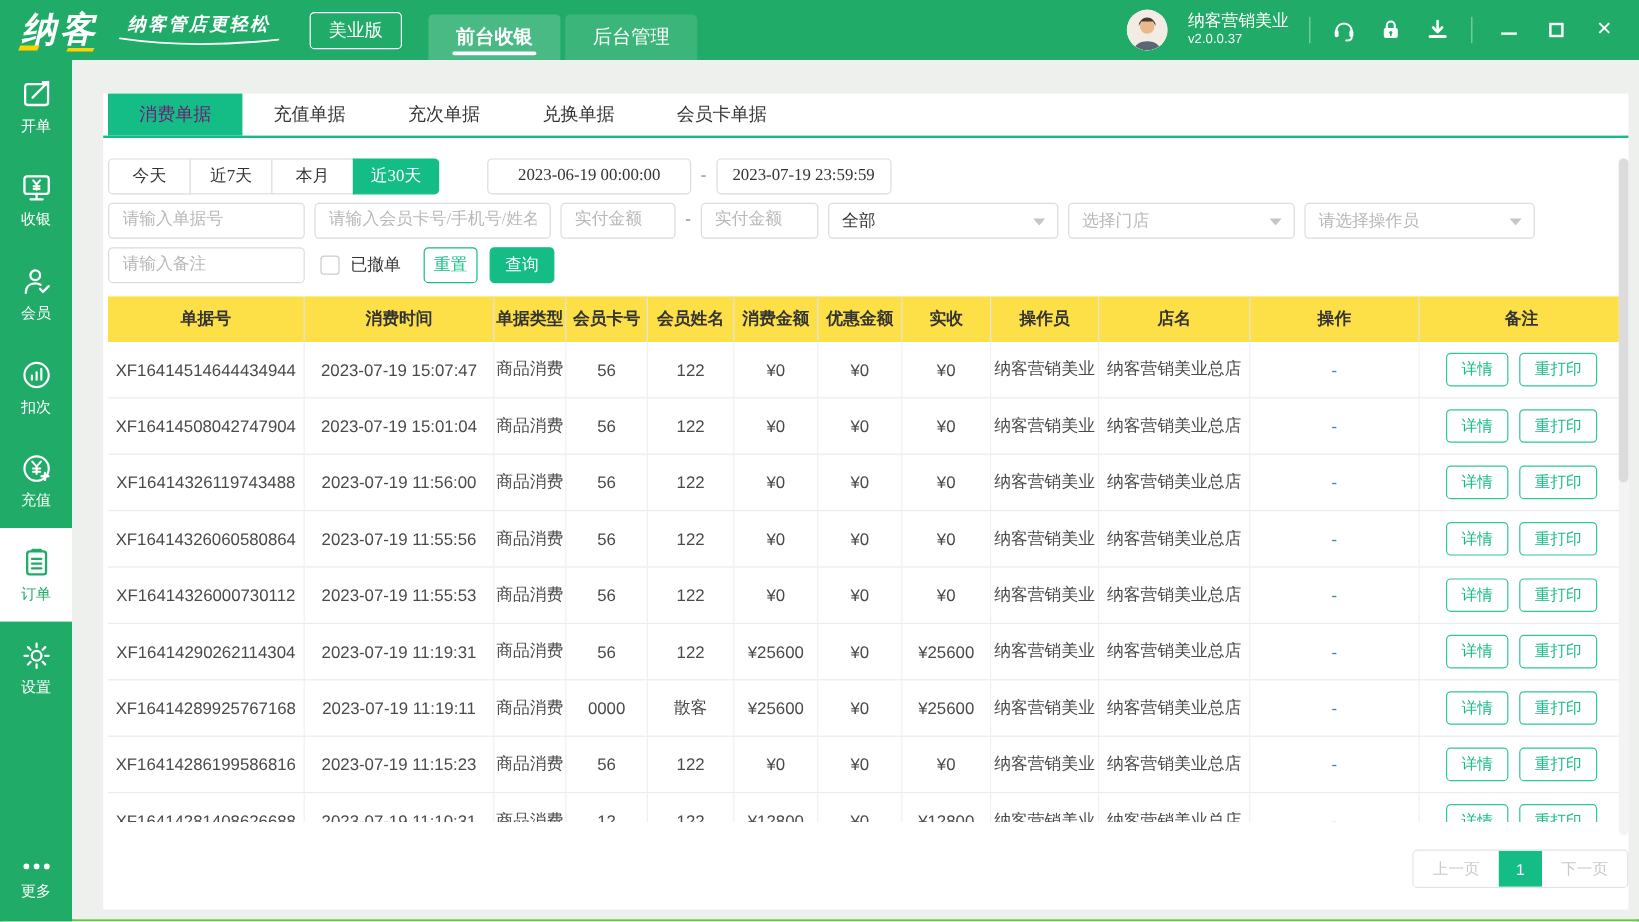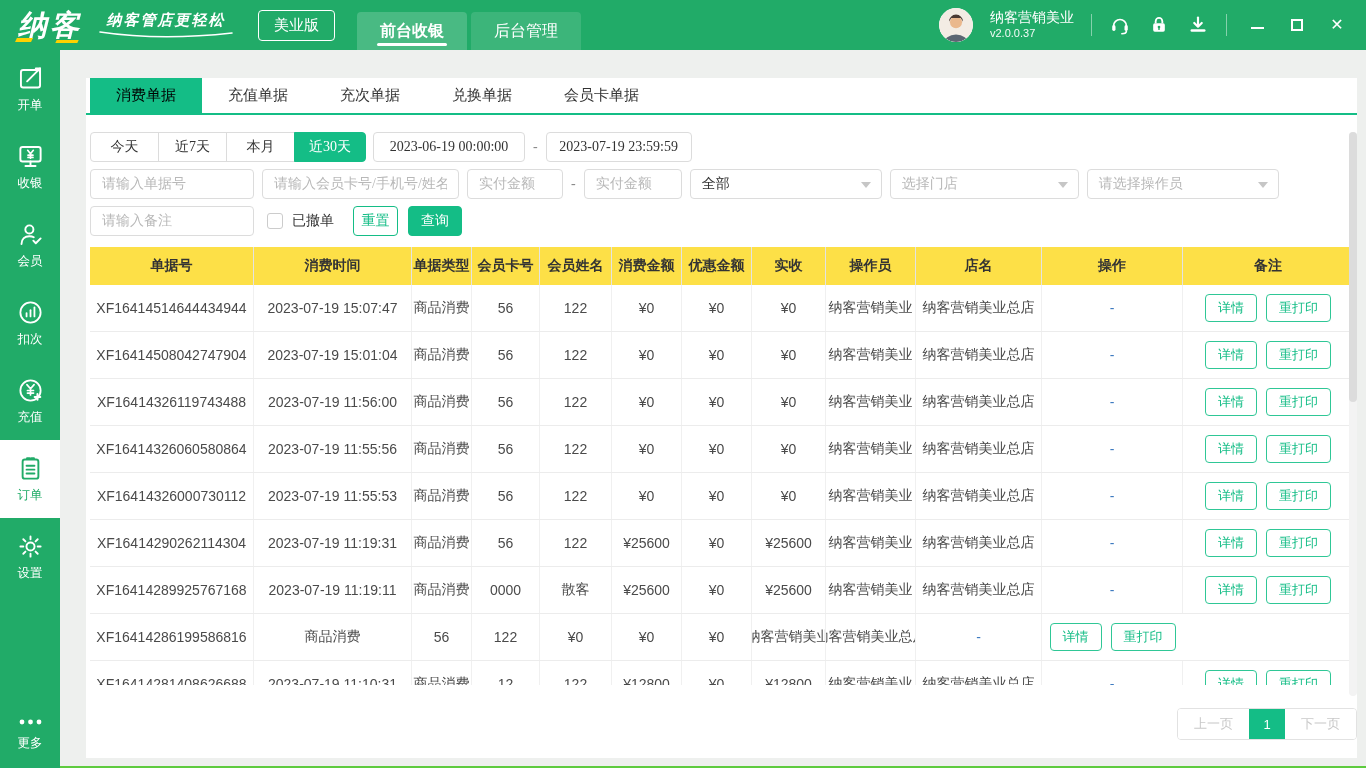--- a/index.html
+++ b/index.html
@@ -41,33 +41,33 @@
   .s-spacer { flex:1; }
   .s-more { height:70px; }
 
   
   .main { position:absolute; left:60px; top:50px; width:1304px; height:716px; background:#eef0ee; padding:28px 9px 8px 24px; }
   .card { position:relative; width:100%; height:100%; background:#fff; }
 
   
   .tabs { display:flex; border-bottom:2px solid #14bd86; padding-left:4px; }
   .tab { height:35px; display:flex; align-items:center; padding:0 26px; font-size:15px; color:#333; cursor:pointer; }
-  .tab.active { background:#14bd86; color:#000000; }
+  .tab.active { background:#14bd86; color:#701a75; }
 
   
   .filters { padding:17px 4px 0 4px; }
   .frow { display:flex; align-items:center; margin-bottom:7px;font-family:Liberation Serif, serif; }
   .seg { display:flex; }
   .seg-btn { min-width:69px; height:30px; padding:0 14px; background:#fff; border:1px solid #dcdcdc; margin-left:-1px; font-size:14px; color:#333; display:flex; align-items:center; justify-content:center; cursor:pointer; }
   .seg-btn:first-child { border-radius:4px 0 0 4px; margin-left:0; }
   .seg-btn:last-child { border-radius:0 4px 4px 0; }
   .seg-btn.active { background:#14bd86; border-color:#14bd86; color:#fff; }
   .inp { height:30px; border:1px solid #dcdcdc; border-radius:4px; font-size:14px; color:#333; padding:0 11px; outline:none; font-family:inherit; background:#fff; }
   .inp::placeholder { color:#b8b8b8; }
-  .date-inp { width:152px; text-align:center; margin-left:7px; padding:0 4px; }
+  .date-inp { width:170px; text-align:center; margin-left:40px; padding:0 4px; }
   .date-inp2 { width:146px; margin-left:0; }
   .dash { color:#888; margin:0 8px; font-size:14px; }
   .sel { position:relative; height:30px; border:1px solid #dcdcdc; border-radius:4px; display:flex; align-items:center; padding:0 26px 0 11px; font-size:14px; cursor:pointer; background:#fff; }
   .sel .caret { position:absolute; right:10px; top:12px; width:0; height:0; border-left:5px solid transparent; border-right:5px solid transparent; border-top:6px solid #c6c6c6; }
   .sel-value { color:#333; }
   .sel-ph { color:#b8b8b8; }
   .checkbox { width:16px; height:16px; border:1px solid #ccc; border-radius:3px; background:#fff; margin-left:13px; cursor:pointer; flex:0 0 auto; }
   .cb-label { font-size:14px; color:#333; margin-left:9px; }
   .btn { height:30px; border-radius:4px; font-size:14px; display:flex; align-items:center; justify-content:center; cursor:pointer; }
   .btn-reset { width:45px; margin-left:19px; background:#fff; border:1px solid #14bd86; color:#14bd86; }
@@ -453,20 +453,21 @@
               <div class="td">纳客营销美业总店</div>
               <div class="td td-remark">-</div>
               <div class="td td-ops">
                 <div class="mini-btn">详情</div>
                 <div class="mini-btn">重打印</div>
               </div>
             </div>
 
             <div class="trow">
               <div class="td">XF16414286199586816</div>
+              <div class="td">2023-07-19 11:15:23</div>
               <div class="td">商品消费</div>
               <div class="td">56</div>
               <div class="td">122</div>
               <div class="td">¥0</div>
               <div class="td">¥0</div>
               <div class="td">¥0</div>
               <div class="td">纳客营销美业</div>
               <div class="td">纳客营销美业总店</div>
               <div class="td td-remark">-</div>
               <div class="td td-ops">

